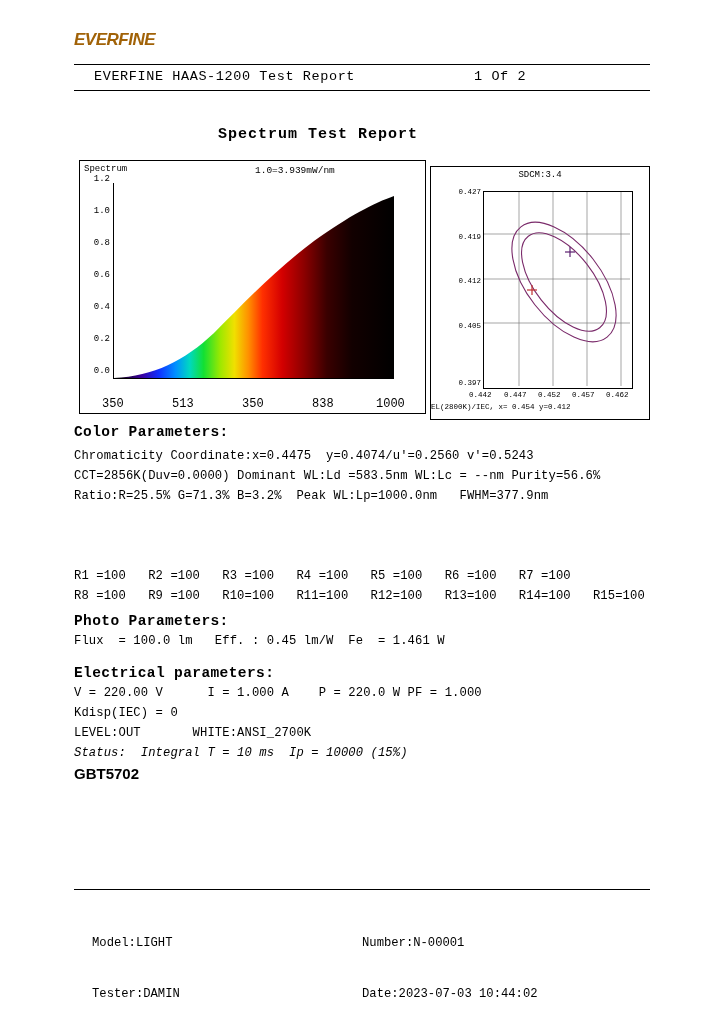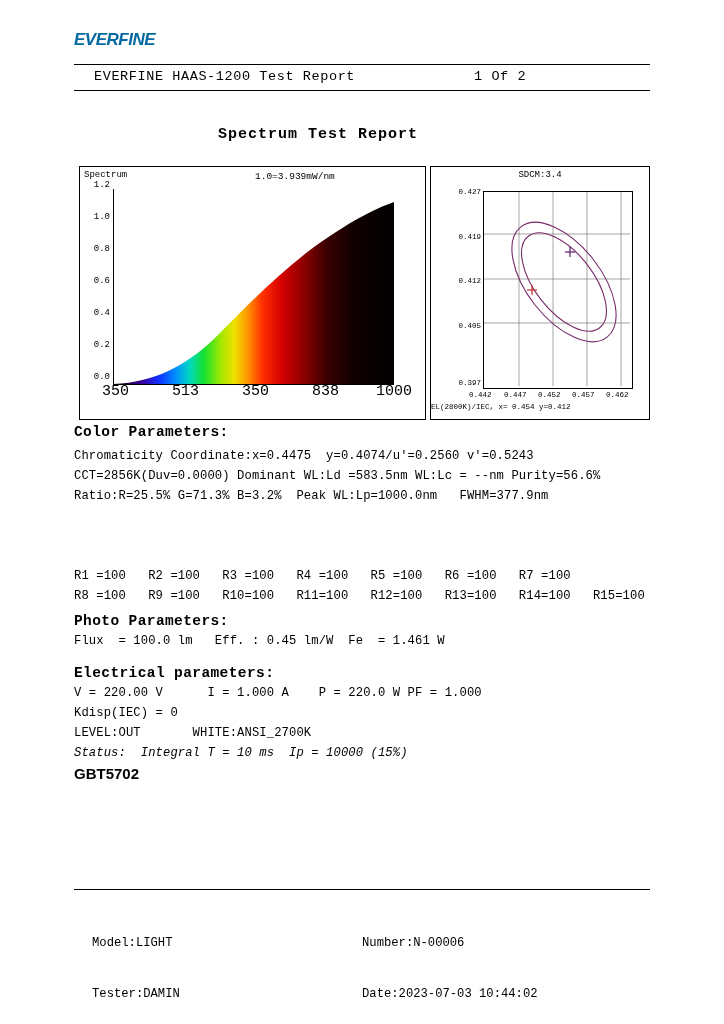--- a/index.html
+++ b/index.html
@@ -24,21 +24,21 @@
   
   .brand {
     position: absolute;
     left: 74px;
     top: 30px;
     font-family: "Liberation Sans", sans-serif;
     font-size: 17px;
     font-weight: bold;
     font-style: italic;
     letter-spacing: -0.5px;
-    color: #0369a1;
+    color: #a16207;
   }
   .hdr-rule-top {
     position: absolute;
     left: 74px;
     top: 64px;
     width: 576px;
     height: 1px;
     background: #000;
   }
   .hdr-line {
@@ -76,21 +76,21 @@
     letter-spacing: 1px;
   }
   
   .chart-box {
     position: absolute;
     border: 1px solid #000;
     background: #fff;
   }
   #spectrum-chart {
     left: 79px;
-    top: 166px;
+    top: 160px;
     width: 345px;
     height: 252px;
   }
   #sdcm-chart {
     left: 430px;
     top: 166px;
     width: 218px;
     height: 252px;
   }
   .sp-label-spectrum {
@@ -128,22 +128,23 @@
   }
   .sp-xticks {
     position: absolute;
     left: 0;
     top: 220px;
     width: 340px;
     height: 12px;
   }
   .sp-xtick {
     position: absolute;
-    font-size: 15px;
+    font-size: 12px;
     line-height: 9px;
+    margin-top: 19px;
   }
   .sp-xaxis-label {
     position: absolute;
     left: 0; top: 232px;
     width: 345px;
     text-align: center;
     font-size: 9px;
   }
   
   .sdcm-title {
@@ -363,19 +364,19 @@
   <div class="gbt">GBT5702</div>
 
   <div class="ftr-rule"></div>
   <div class="ftr-col-a">
     <div>Model:LIGHT</div>
     <div>Tester:DAMIN</div>
     
     
   </div>
   <div class="ftr-col-b">
-    <div>Number:N-00006</div>
+    <div>Number:N-00001</div>
     <div>Date:2023-07-03 10:44:02</div>
     
     
   </div>
 
 </div>
 
 </body></html>

